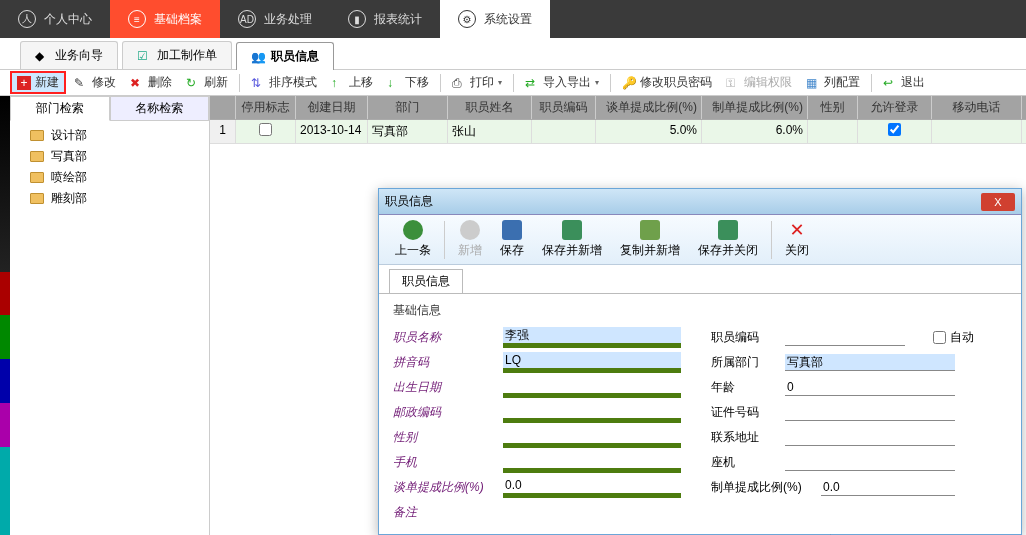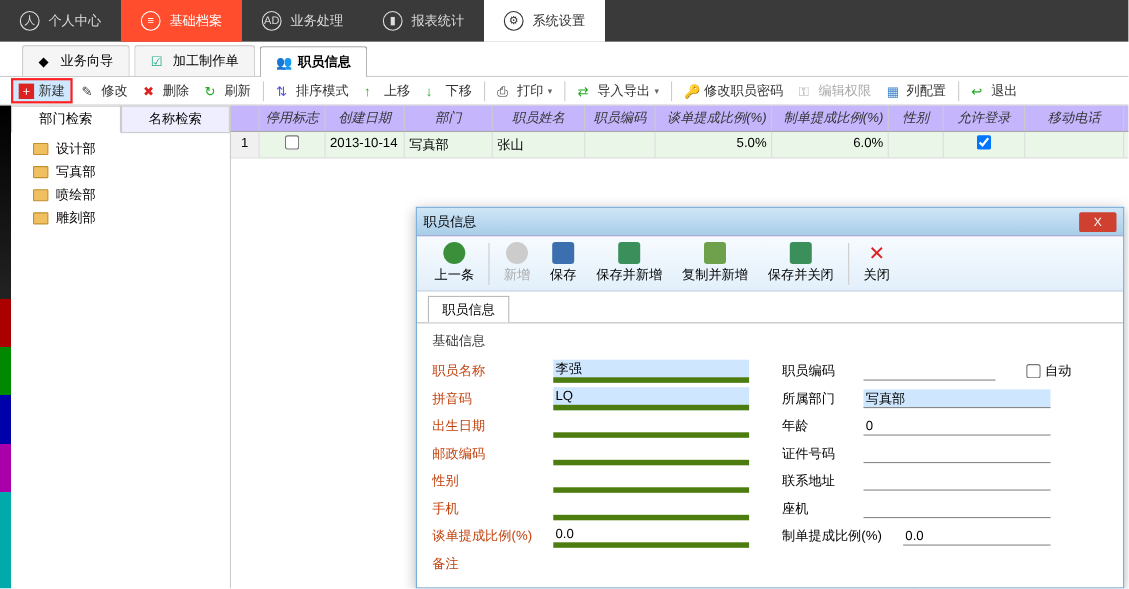--- a/index.html
+++ b/index.html
@@ -28,38 +28,38 @@
 
 .leftpane { width: 200px; border-right: 1px solid #ccc; }
 .subtabs { display: flex; }
 .subtab { flex: 1; text-align: center; padding: 3px 0; border: 1px solid #ccc; background: #eef; }
 .subtab.active { background: #fff; border-bottom-color: #fff; }
 .tree { padding: 4px 6px; }
 .tree-item { display: flex; align-items: center; gap: 7px; padding: 2px 2px 2px 14px; }
 .tree-item .fld { width: 14px; height: 11px; background: #f0c060; border: 1px solid #c09030; border-radius: 1px; }
 
 .gridpane { flex: 1; }
-.ghead { display: flex; background: #c4b5fd; border-bottom: 1px solid #aaa; font-style: italic; }
+.ghead { display: flex; background: #a3a3a3; border-bottom: 1px solid #aaa; }
 .gh { padding: 3px 4px; border-right: 1px solid #ccc; text-align: center; color: #333; font-size: 12px; }
 .grow { display: flex; border-bottom: 1px solid #ddd; background: #eaf7e8; }
 .gc { padding: 3px 4px; border-right: 1px solid #ddd; font-size: 12px; }
 .c0{width:26px}.c1{width:60px}.c2{width:72px}.c3{width:80px}.c4{width:84px}.c5{width:64px}.c6{width:106px;text-align:right}.c7{width:106px;text-align:right}.c8{width:50px}.c9{width:74px;text-align:center}.c10{width:90px}
 
 .dialog { position: absolute; left: 378px; top: 188px; width: 644px; height: 347px; border: 1px solid #6ba6d8; background: #fff; box-shadow: 0 3px 12px rgba(0,0,0,.3); }
 .dlg-title { height: 26px; background: linear-gradient(#cfe6f7,#a8cde8); display: flex; align-items: center; justify-content: space-between; padding: 0 6px; border-bottom: 1px solid #88b; }
 .dlg-title .close { width: 34px; height: 18px; background: #d04030; color: #fff; text-align: center; border-radius: 2px; font-size: 11px; line-height: 18px; }
 .dlg-tb { height: 50px; background: linear-gradient(#f7fbff,#e2effa); border-bottom: 1px solid #bcd; display: flex; align-items: center; padding: 0 8px; gap: 2px; }
 .dbt { display: flex; flex-direction: column; align-items: center; gap: 2px; padding: 2px 8px; font-size: 12px; }
 .dbt .ic { width: 20px; height: 20px; border-radius: 50%; }
 .innertab { margin: 4px 10px 0; }
 .innertab .lab { display:inline-block; padding: 3px 12px; border: 1px solid #bbb; border-bottom: none; background: #fff; }
 .form { border-top: 1px solid #bbb; padding: 8px 14px; }
 .section { color: #333; margin-bottom: 6px; }
 .frow { display: flex; align-items: center; height: 25px; }
-.fl { width: 110px; color: #c2410c; }
+.fl { width: 110px; color: #701a75; font-style: italic; }
 .fi { width: 178px; border: none; border-bottom: 5px solid #4d7c0f; padding: 1px 2px; font-size: 12px; background: transparent; }
 .fl2 { width: 74px; margin-left: 30px; }
 .fi2 { width: 170px; border: none; border-bottom: 1px solid #888; padding: 1px 2px; font-size: 12px; background: transparent; }
 .hl { background: #cfe6ff; }
 .checks { display: flex; gap: 50px; padding-left: 80px; margin-top: 8px; }
 .cb { display: flex; align-items: center; gap: 4px; padding-left: 20px; }
 </style>
 </head>
 <body>
 

